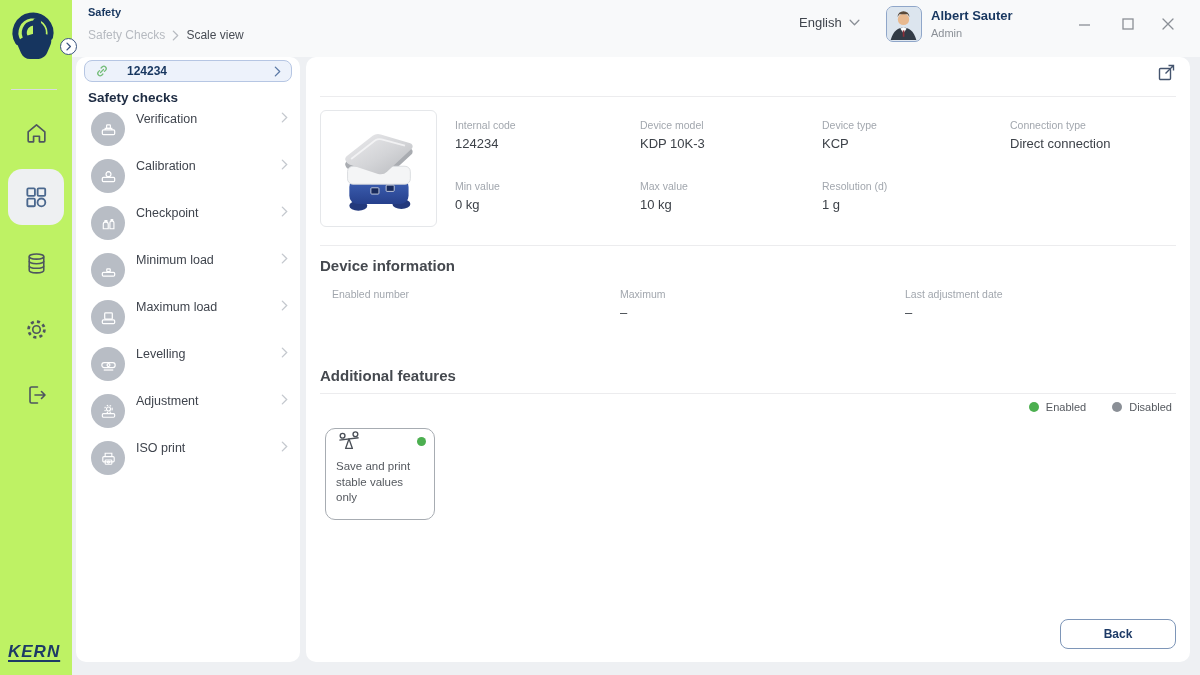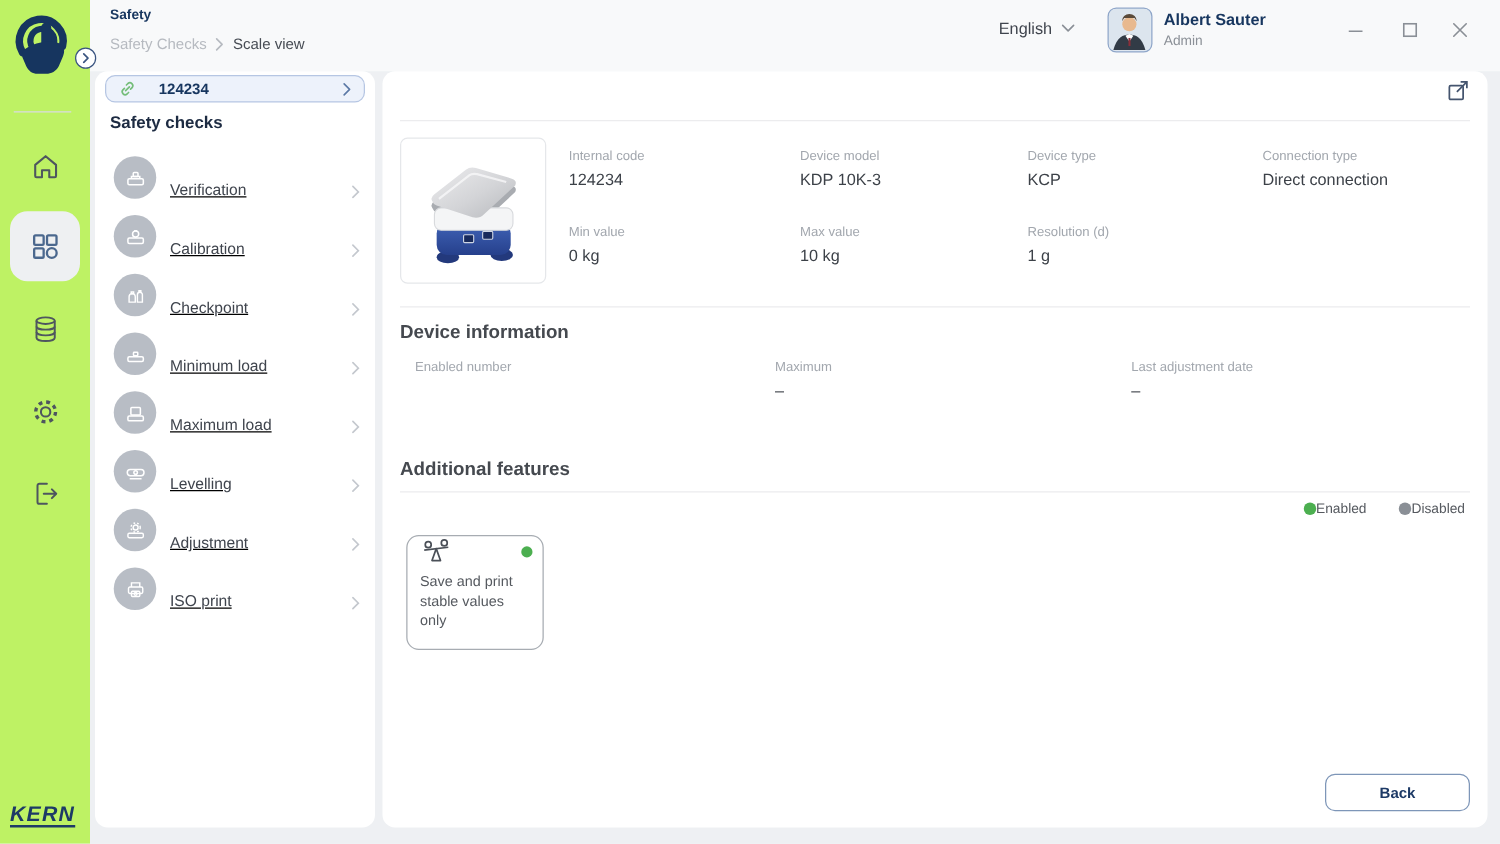--- a/index.html
+++ b/index.html
@@ -35,39 +35,39 @@
   
   .card { position:absolute; top:57px; height:605px; background:#ffffff; border-radius:10px; }
   .left-panel { left:76px; width:224px; }
   .main-panel { left:306px; width:884px; }
 
   
   .scale-chip { position:absolute; left:8px; top:3px; width:208px; height:22px; background:#edf2fb; border:1px solid #b6c6e3; border-radius:8px; display:flex; align-items:center; padding:0 10px; gap:12px; cursor:pointer; }
   .scale-chip .code { font-size:12px; font-weight:700; color:#17365f; flex:1; margin-left:6px; }
   .lp-title { position:absolute; left:12px; top:33px; font-size:13.5px; font-weight:700; color:#1d2b42; }
   .nav-list { position:absolute; left:0; top:55px; width:224px; }
-  .nav-item { height:47px; display:flex; align-items:flex-end; padding:0 12px 0 15px; cursor:pointer;text-decoration:underline; }
+  .nav-item { height:47px; display:flex; align-items:flex-start; padding:0 12px 0 15px; cursor:pointer; }
   .nav-circle { width:34px; height:34px; border-radius:50%; background:#b8bdc5; display:flex; align-items:center; justify-content:center; flex:0 0 34px; }
   .nav-label { font-size:12.5px; color:#3f444d; margin-left:11px; flex:1; }
   .nav-chevron { color:#c4c8ce; display:flex; }
 
   
   .section-title { position:absolute; left:14px; font-size:15px; font-weight:600; color:#45494f; }
   .divider { position:absolute; left:14px; width:856px; height:1px; background:#ececee; }
   .expand-btn { position:absolute; right:12px; top:4px; width:22px; height:22px; display:flex; align-items:center; justify-content:center; cursor:pointer; }
 
   .device-img { position:absolute; left:14px; top:53px; width:117px; height:117px; border:1px solid #e5e7ea; border-radius:6px; background:#fff; display:flex; align-items:center; justify-content:center; }
 
   .wdi-grid { position:absolute; left:149px; top:62px; display:grid; grid-template-columns:185px 182px 188px 170px; row-gap:29px; }
   .di-grid  { position:absolute; left:26px;  top:231px; display:grid; grid-template-columns:288px 285px 280px; }
   .field-label { font-size:10.5px; color:#a2a7ae; margin-bottom:5px; }
   .field-value { font-size:13px; color:#3c4148; }
 
   .legend { position:absolute; right:18px; top:344px; display:flex; align-items:center; gap:26px; font-size:11px; color:#55595f; }
-  .legend-item { display:flex; align-items:center; }
+  .legend-item { display:flex; align-items:center; gap:7px; }
   .dot { width:10px; height:10px; border-radius:50%; }
   .dot-green { background:#4caf50; }
   .dot-gray  { background:#8a8f96; }
 
   .feature-card { position:absolute; left:19px; top:371px; width:110px; height:92px; border:1px solid #a7acb2; border-radius:10px; background:#fff; padding:2px 10px; cursor:pointer; }
   .feature-dot { position:absolute; right:8px; top:8px; width:9px; height:9px; border-radius:50%; background:#4caf50; }
   .feature-label { font-size:11.5px; color:#55595f; line-height:1.35; margin-top:6px; }
 
   .back-btn { position:absolute; right:14px; bottom:13px; width:116px; height:30px; background:#fff; border:1px solid #7e96b8; border-radius:8px; font-size:12px; font-weight:600; color:#1d3a66; display:flex; align-items:center; justify-content:center; cursor:pointer; font-family:"Liberation Sans", sans-serif; }
 </style>

